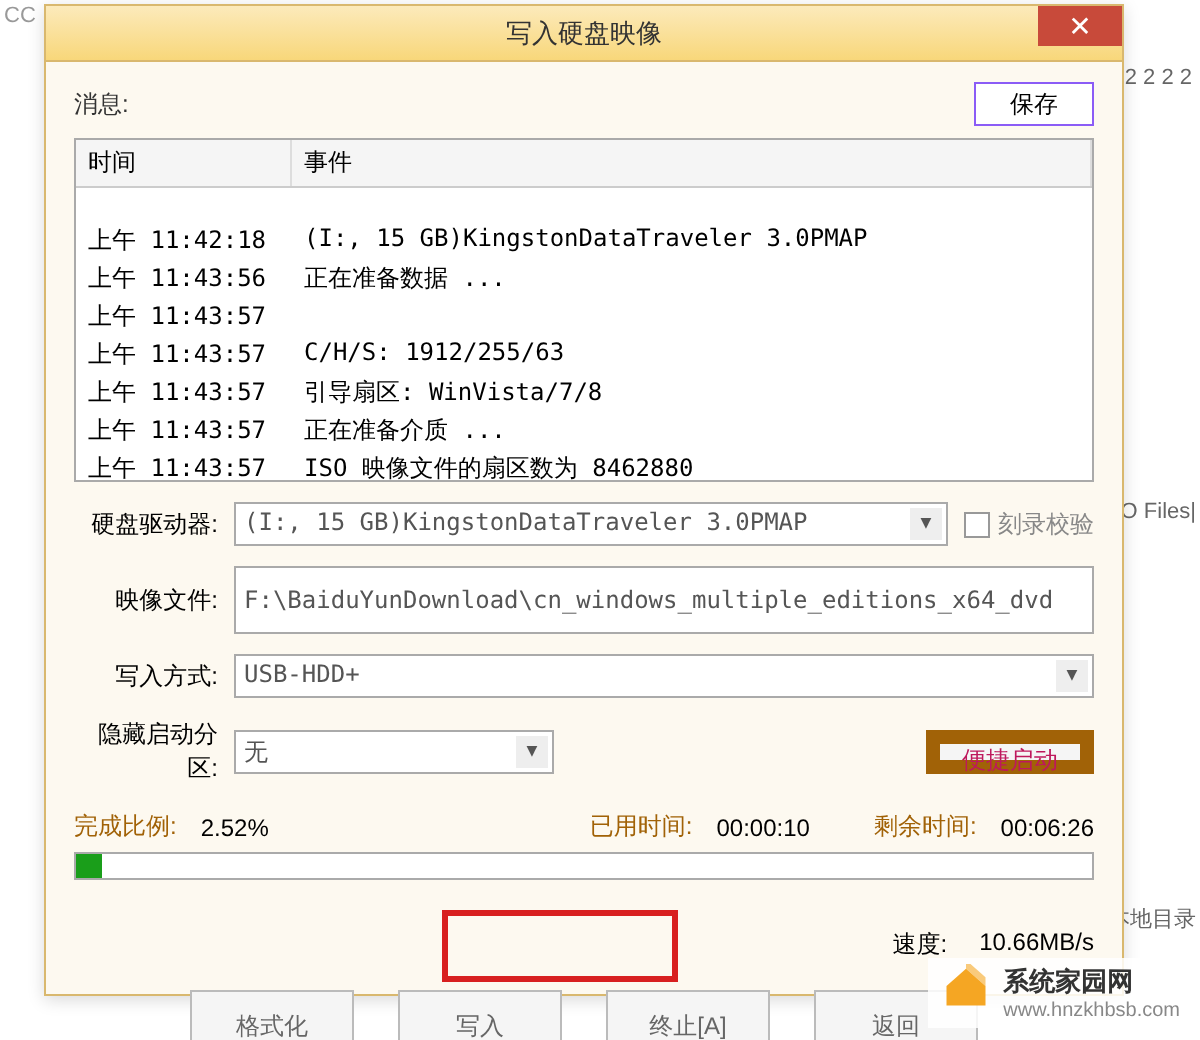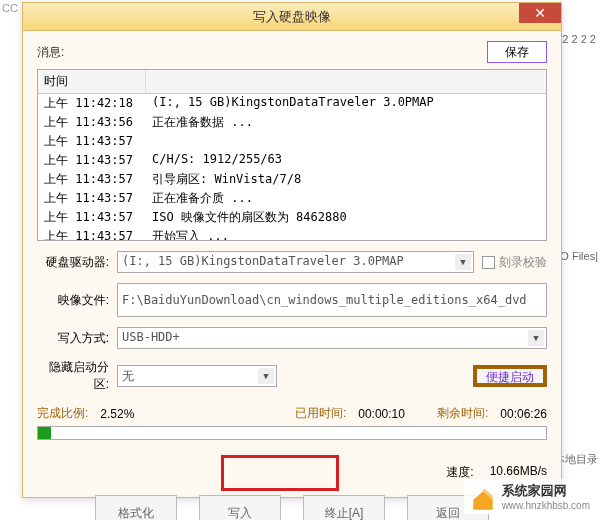--- a/index.html
+++ b/index.html
@@ -12,43 +12,43 @@
 .close-btn { position: absolute; right: 0; top: 0; width: 42px; height: 20px; background: #c84a3a; color: #fff; display: flex; align-items: center; justify-content: center; font-size: 14px; cursor: pointer; }
 .content { padding: 10px 14px; }
 .row-top { display: flex; justify-content: space-between; align-items: center; margin-bottom: 6px; }
 .msg-label { color: #333; }
 .save-btn { width: 60px; height: 22px; background: #fff; border: 1px solid #8b5cf6; font-size: 12px; cursor: pointer; }
 .log-box { width: 100%; height: 172px; background: #fff; border: 1px solid #aaa; overflow: auto; }
 .log-header { display: flex; background: #f5f5f5; border-bottom: 1px solid #ccc; font-size: 12px; }
 .log-header > div { padding: 3px 6px; border-right: 1px solid #ddd; font-family: Liberation Serif, serif; }
 .col-time { width: 108px; }
 .col-event { flex: 1; }
-.log-body { font-family: SimSun, monospace; font-size: 12px; }
+.log-body { font-family: SimSun, monospace; font-size: 12px; margin-top: 17px; }
 .log-row { display: flex; padding: 1px 0; }
 .log-row .t { width: 108px; padding-left: 6px; white-space: nowrap; }
 .log-row .e { flex: 1; padding-left: 6px; }
 .form-row { display: flex; align-items: center; margin-top: 10px; }
 .form-label { width: 80px; text-align: right; padding-right: 8px; color: #000000; }
 .form-input { flex: 1; height: 22px; background: #fff; border: 1px solid #aaa; padding: 16px 4px; font-size: 12px; font-family: SimSun, monospace; color: #555; }
 .form-select { flex: 1; height: 22px; background: #fff; border: 1px solid #aaa; padding: 2px 4px; font-size: 12px; font-family: SimSun, monospace; color: #555; position: relative; }
 .dropdown-arrow { position: absolute; right: 2px; top: 2px; width: 16px; height: 16px; background: #eee; display: flex; align-items: center; justify-content: center; font-size: 9px; }
 .checkbox-wrap { display: flex; align-items: center; margin-left: 8px; color: #888; }
 .checkbox { width: 13px; height: 13px; border: 1px solid #999; background: #fff; margin-right: 4px; }
 .select-narrow { width: 160px; flex: none; }
-.quick-btn { margin-left: auto; width: 74px; height: 22px; background: #f5f5f5; border: 4px solid #a16207; color: #6d28d9; font-size: 12px; }
+.quick-btn { margin-left: auto; width: 84px; height: 22px; background: #f5f5f5; border: 7px solid #a16207; color: #be185d; font-size: 12px; }
 .progress-row { display: flex; align-items: center; margin-top: 12px; gap: 12px; font-size: 12px; }
 .progress-row .lbl { color: #a16207; }
 .progress-bar { width: 100%; height: 14px; background: #fff; border: 1px solid #aaa; margin-top: 4px; position: relative; }
 .progress-fill { height: 100%; background: #1a9e1a; width: 2.52%; }
 .speed-row { display: flex; justify-content: flex-end; gap: 16px; margin-top: 24px; font-size: 12px; }
 .btn-row { display: flex; justify-content: center; gap: 22px; margin-top: 14px; }
 .action-btn { width: 82px; height: 36px; background: #f5f5f5; border: 1px solid #bbb; font-size: 12px; color: #666; cursor: pointer; }
 .write-btn { position: relative; }
 .red-highlight { position: absolute; border: 3px solid #d82020; left: 198px; top: 452px; width: 118px; height: 36px; pointer-events: none; }
-.watermark { position: absolute; right: 4px; bottom: 6px; display: flex; align-items: flex-end; gap: 6px; font-size: 13px; color: #333; background: rgba(255,255,255,0.85); padding: 3px 6px; }
+.watermark { position: absolute; right: 4px; bottom: 6px; display: flex; align-items: flex-start; gap: 6px; font-size: 13px; color: #333; background: rgba(255,255,255,0.85); padding: 3px 6px; }
 .logo { width: 26px; height: 22px; position: relative; }
 .logo svg { width: 100%; height: 100%; }
 .wm-sub { font-size: 10px; color: #888; }
 .side-text { position: absolute; right: 4px; top: 30px; font-size: 11px; color: #666; line-height: 18px; text-align: left; }
 .side-text2 { position: absolute; right: 2px; top: 250px; font-size: 11px; color: #666; }
 .side-text3 { position: absolute; right: 2px; top: 452px; font-size: 11px; color: #666; }
 </style>
 </head>
 <body>
 
@@ -74,20 +74,21 @@
 
   <div class="content">
     <div class="row-top">
       <span class="msg-label">消息:</span>
       <button class="save-btn">保存</button>
     </div>
 
     <div class="log-box">
       <div class="log-header">
         <div class="col-time">时间</div>
+        <div class="col-event">事件</div>
       </div>
       <div class="log-body" id="log-body">
           <div class="log-row">
             <div class="t">上午 11:42:18</div>
             <div class="e">(I:, 15 GB)KingstonDataTraveler 3.0PMAP</div>
           </div>
           <div class="log-row">
             <div class="t">上午 11:43:56</div>
             <div class="e">正在准备数据 ...</div>
           </div>

